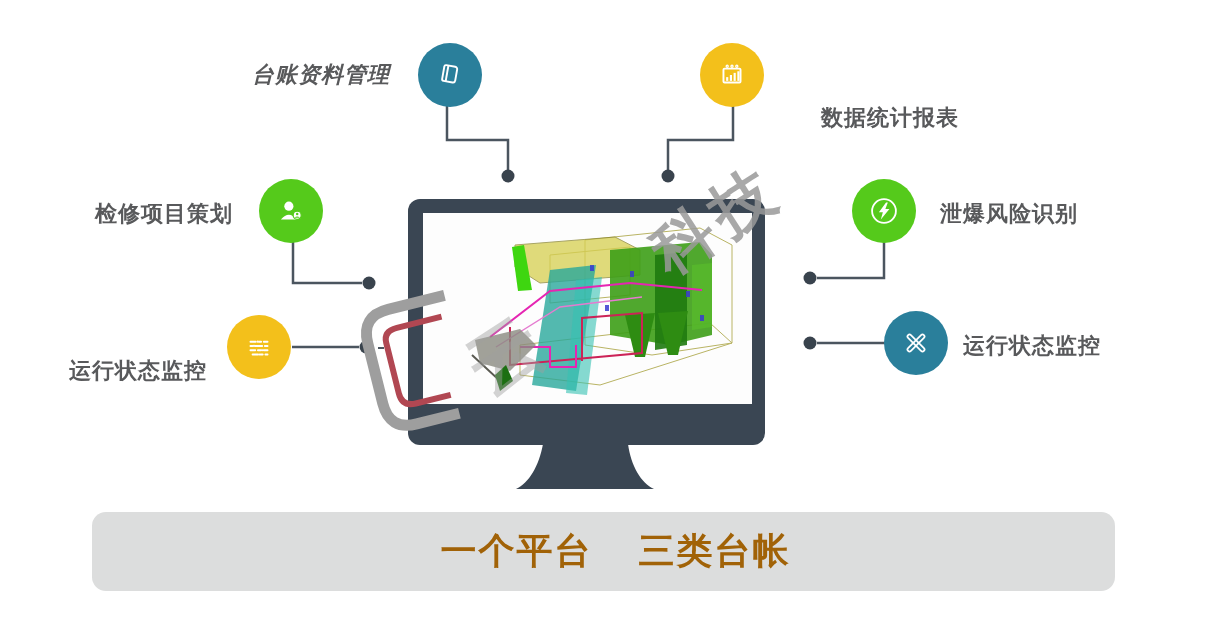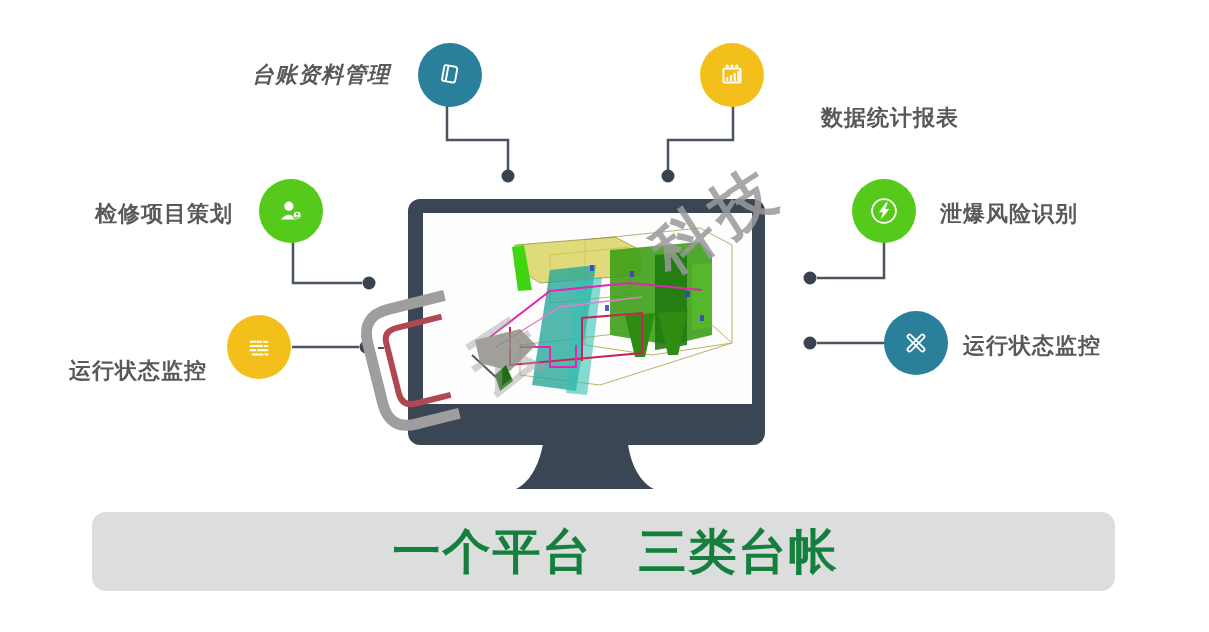--- a/index.html
+++ b/index.html
@@ -37,21 +37,21 @@
     opacity:.85;transform:rotate(-33deg);letter-spacing:8px;white-space:nowrap;
   }
   
   #banner{
     position:absolute;left:92px;top:512px;width:1023px;height:79px;
     background:#dcdddd;border-radius:14px;z-index:2;
     display:flex;align-items:center;justify-content:center;gap:46px;
     padding-left:24px;box-sizing:border-box;
   }
   #banner span{
-    font-size:48px;font-weight:800;color:#15803d;letter-spacing:2px;
+    font-size:36px;font-weight:800;color:#a16207;letter-spacing:2px;
     white-space:nowrap;
   }
 </style>
 </head>
 <body>
 
 <div id="stage">
 
   <svg id="connector-layer" width="1209" height="632">
     <g fill="none" stroke="#4b555f" stroke-width="2.5">

